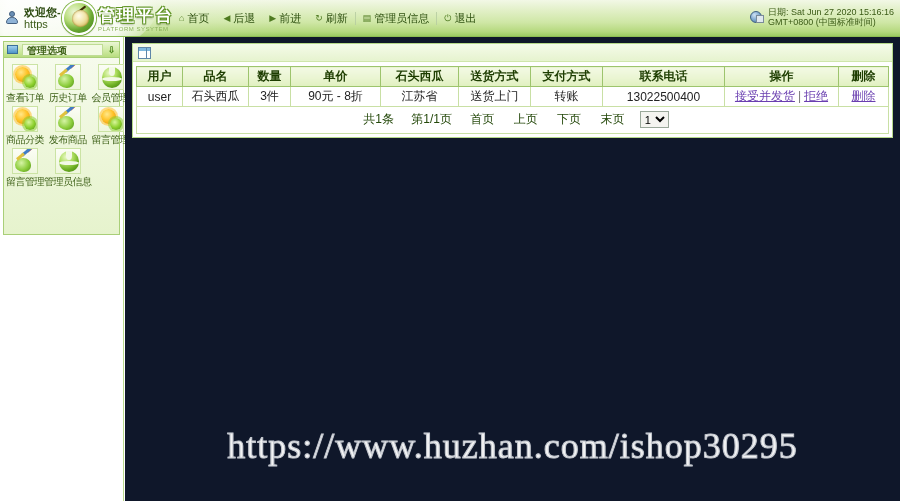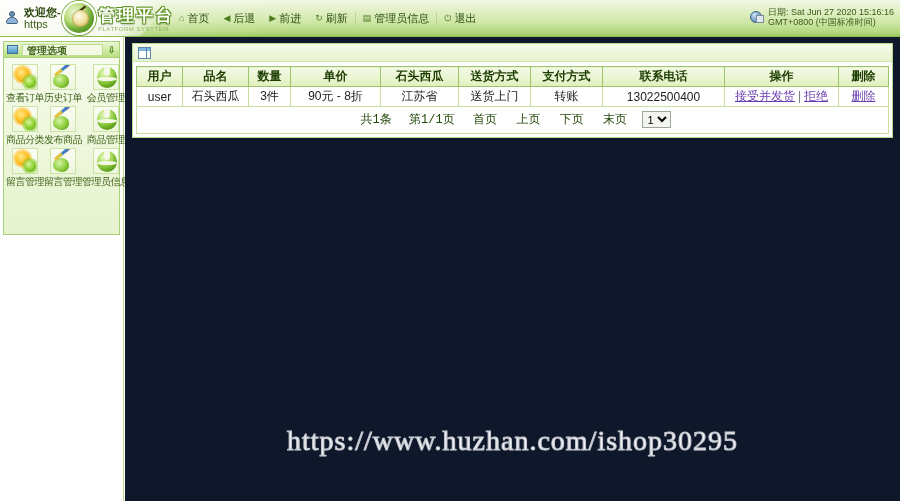--- a/index.html
+++ b/index.html
@@ -357,40 +357,40 @@
 
   .pager {
     border: 1px solid #c9e0a5;
     border-top: none;
     background: #ffffff;
     text-align: center;
     padding: 4px 0 5px 0;
     font-size: 12px;
     color: #24480a;
   }
-  .pager .pg-txt { margin: 0 7px; font-family: Liberation Mono, monospace; }
+  .pager .pg-txt { margin: 0 7px; }
   .pager a {
     color: #24480a; text-decoration: none; margin: 0 8px; cursor: pointer;
   }
   .pager select {
     font-size: 11px;
     border: 1px solid #9aa89a;
     background: #f4f4f0;
     height: 17px;
     vertical-align: middle;
     margin-left: 4px;
   }
 
   .watermark {
     position: absolute;
     left: 0; right: 0;
     top: 388px;
     text-align: center;
     font-family: "Liberation Serif", serif;
-    font-size: 28px;
+    font-size: 36px;
     letter-spacing: 1px;
     color: #ffffff;
     -webkit-text-stroke: 1px #c9cdd4;
     text-shadow: 0 0 1px #c2c7cf;
     opacity: .95;
     pointer-events: none;
     user-select: none;
   }
 </style>
 </head>
@@ -510,28 +510,20 @@
           <div class="icon-cell">
             <div class="app-ico ico-brush">
                 <div class="pal"></div>
                 <div class="h1"></div>
                 <div class="h2"></div>
                 <div class="h3"></div>
               </div>
             <div class="icon-label">发布商品</div>
           </div>
 
-          <div class="icon-cell">
-            <div class="app-ico ico-orb">
-                <div class="sphere"></div>
-                <div class="cut1"></div>
-                <div class="cut2"></div>
-              </div>
-            <div class="icon-label">商品管理</div>
-          </div>
 
           <div class="icon-cell">
             <div class="app-ico ico-gears">
                 <div class="g1"></div>
                 <div class="g2"></div>
               </div>
             <div class="icon-label">留言管理</div>
           </div>
 
           <div class="icon-cell">

